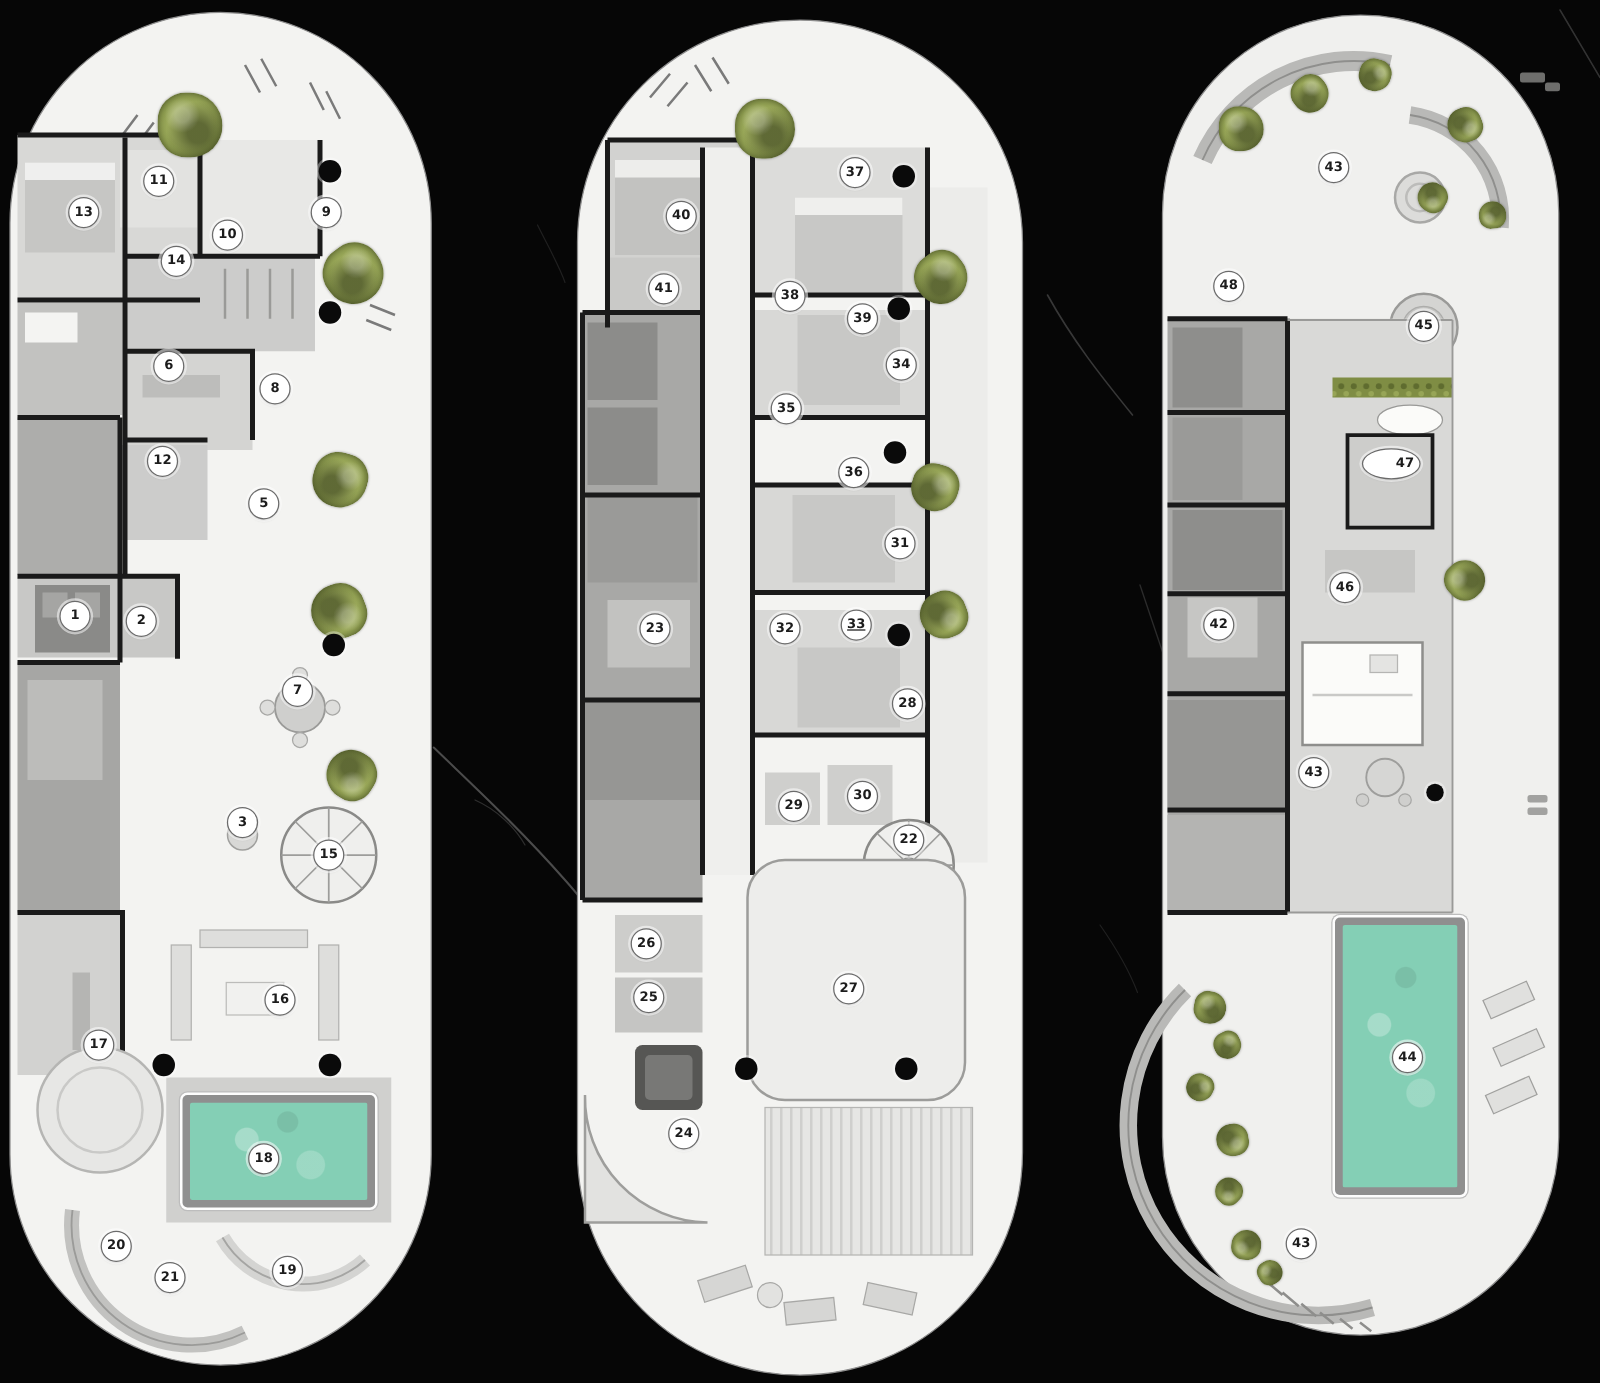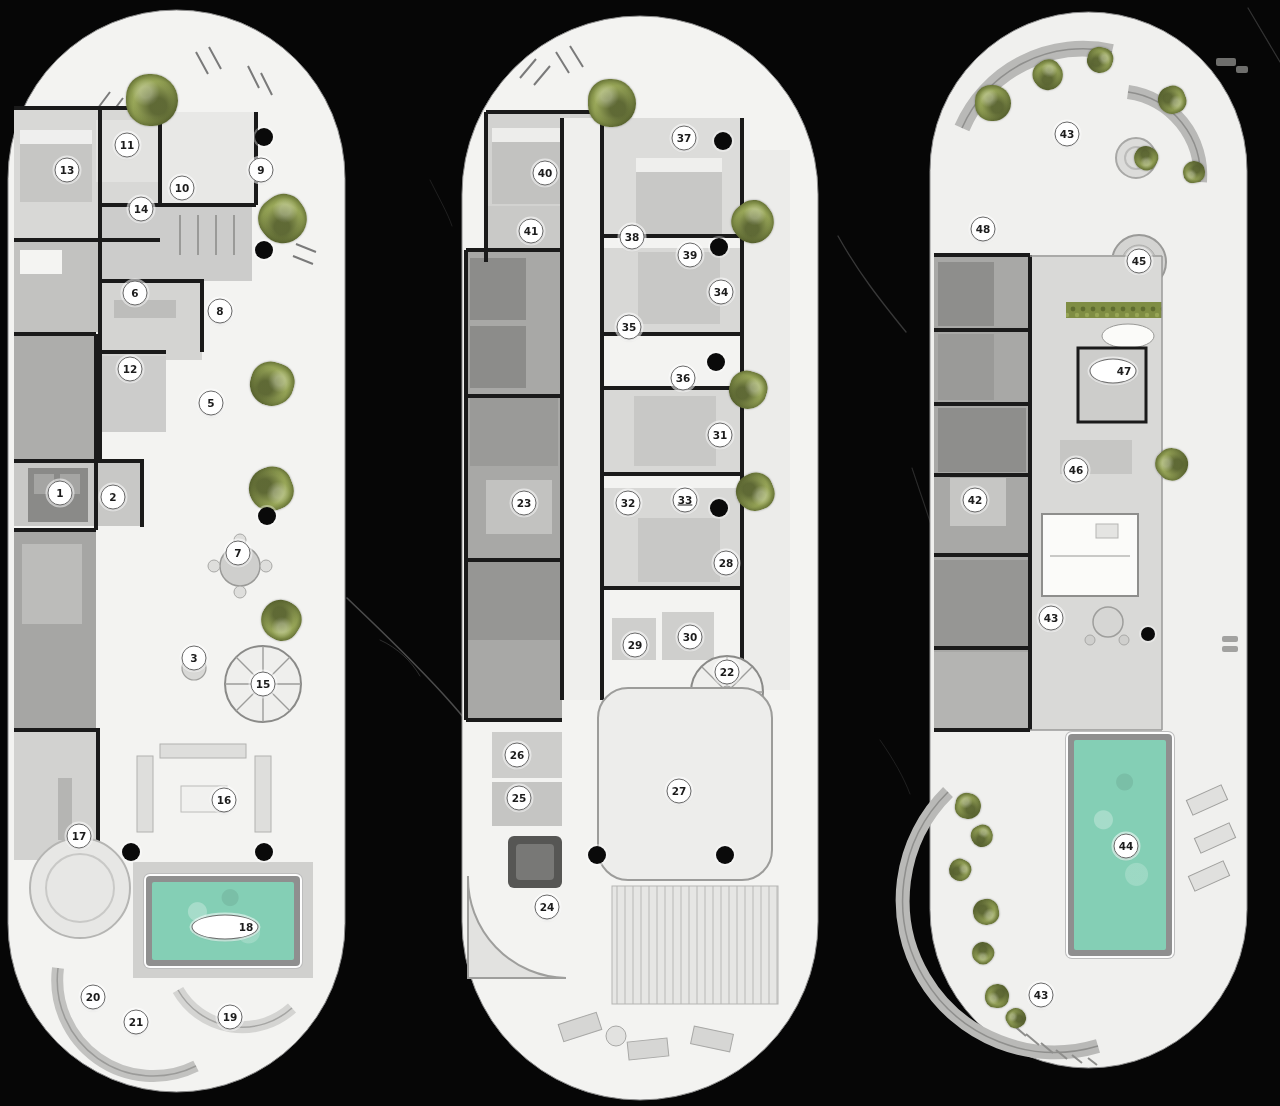--- a/index.html
+++ b/index.html
@@ -350,21 +350,21 @@
       <div class="marker" style="left: 220px; top: 311px;">8</div>
       <div class="marker" style="left: 130px; top: 369px;">12</div>
       <div class="marker" style="left: 211px; top: 403px;">5</div>
       <div class="marker" style="left: 60px; top: 493px;">1</div>
       <div class="marker" style="left: 113px; top: 497px;">2</div>
       <div class="marker" style="left: 238px; top: 553px;">7</div>
       <div class="marker" style="left: 194px; top: 658px;">3</div>
       <div class="marker" style="left: 263px; top: 684px;">15</div>
       <div class="marker" style="left: 224px; top: 800px;">16</div>
       <div class="marker" style="left: 79px; top: 836px;">17</div>
-      <div class="marker" style="left: 225px; top: 927px; padding-left: 42px;">18</div>
+      <div class="marker" style="left: 211px; top: 927px;">18</div>
       <div class="marker" style="left: 93px; top: 997px;">20</div>
       <div class="marker" style="left: 230px; top: 1017px;">19</div>
       <div class="marker" style="left: 136px; top: 1022px;">21</div>
       <div class="plant" style="left: 612px; top: 103px; width: 48px; height: 48px; transform: translate(-50%, -50%) rotate(0deg);"></div>
       <div class="plant" style="left: 753px; top: 222px; width: 42px; height: 42px; transform: translate(-50%, -50%) rotate(53deg);"></div>
       <div class="plant" style="left: 748px; top: 390px; width: 38px; height: 38px; transform: translate(-50%, -50%) rotate(106deg);"></div>
       <div class="plant" style="left: 755px; top: 492px; width: 38px; height: 38px; transform: translate(-50%, -50%) rotate(159deg);"></div>
       <div class="column-dot" style="left: 723px; top: 141px; width: 18px; height: 18px;"></div>
       <div class="column-dot" style="left: 719px; top: 247px; width: 18px; height: 18px;"></div>
       <div class="column-dot" style="left: 716px; top: 362px; width: 18px; height: 18px;"></div>

